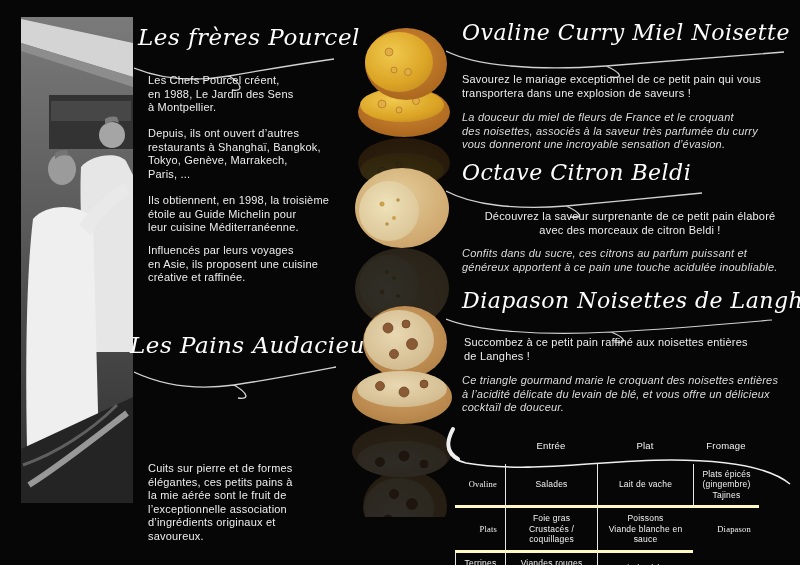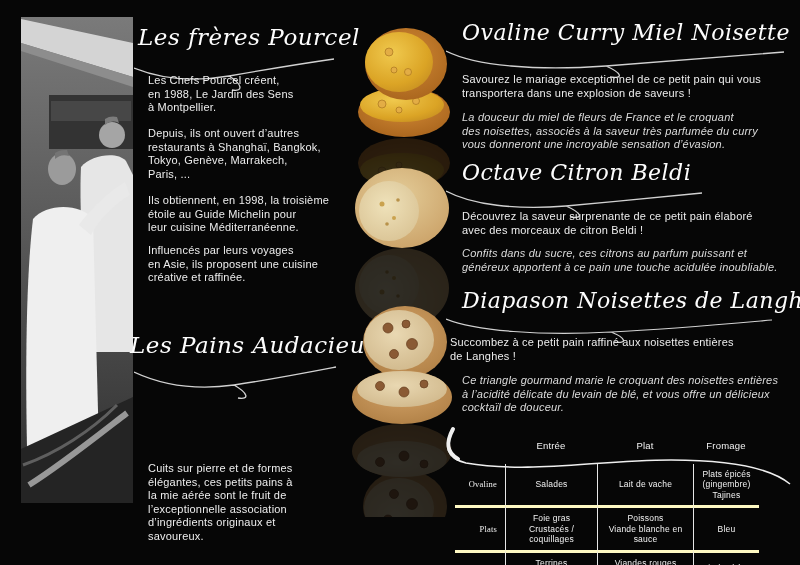--- a/index.html
+++ b/index.html
@@ -179,30 +179,30 @@
   <div class="abs para" style="left:462px;top:73px;width:336px;">Savourez le mariage exceptionnel de ce petit pain qui vous
 transportera dans une explosion de saveurs !</div>
   <div class="abs para detail" style="left:462px;top:111px;width:336px;">La douceur du miel de fleurs de France et le croquant
 des noisettes, associés à la saveur très parfumée du curry
 vous donneront une incroyable sensation d’évasion.</div>
 
   <div class="abs heading rheading" style="left:462px;top:160px;">Octave Citron Beldi</div>
   <svg class="abs flourish" style="left:446px;top:188px;" width="260" height="34" viewBox="0 0 260 34">
     <path d="M0,3 C26,17 70,22 120,18 C165,14 215,9 256,5 M120,18 C136,25 138,31 124,29" stroke="#e8e8e8" stroke-width="1.3" fill="none" opacity=".9"></path>
   </svg>
-  <div class="abs para" style="left:462px;top:210px;width:336px;">Découvrez la saveur surprenante de ce petit pain élaboré
+  <div class="abs para" style="left:462px;top:210px;width:336px;text-align:center;">Découvrez la saveur surprenante de ce petit pain élaboré
 avec des morceaux de citron Beldi !</div>
   <div class="abs para detail" style="left:462px;top:247px;width:336px;">Confits dans du sucre, ces citrons au parfum puissant et
 généreux apportent à ce pain une touche acidulée inoubliable.</div>
 
   <div class="abs heading rheading" style="left:462px;top:288px;">Diapason Noisettes de Langhes</div>
   <svg class="abs flourish" style="left:446px;top:316px;" width="330" height="30" viewBox="0 0 330 30">
     <path d="M0,3 C30,15 95,20 165,16 C225,13 280,8 326,4 M165,16 C180,22 182,28 168,26" stroke="#e8e8e8" stroke-width="1.2" fill="none" opacity=".9"></path>
   </svg>
-  <div class="abs para" style="left:450px;top:336px;width:336px;">Succombez à ce petit pain raffiné aux noisettes entières
+  <div class="abs para" style="left:464px;top:336px;width:336px;">Succombez à ce petit pain raffiné aux noisettes entières
 de Langhes !</div>
   <div class="abs para detail" style="left:462px;top:374px;width:336px;">Ce triangle gourmand marie le croquant des noisettes entières
 à l’acidité délicate du levain de blé, et vous offre un délicieux
 cocktaïl de douceur.</div>
 
   <svg class="abs flourish" style="left:436px;top:424px;" width="364" height="76" viewBox="0 0 364 76">
     <path d="M16,6 C8,22 10,34 30,39 C95,50 160,36 235,36 C285,36 332,42 354,60" stroke="#efefef" stroke-width="1.6" fill="none"></path>
     <path d="M17,5 C10,18 10,28 22,35" stroke="#efefef" stroke-width="4" fill="none" stroke-linecap="round"></path>
   </svg>
 
@@ -216,21 +216,20 @@
     <div class="td bl">Salades</div>
     <div class="td bl">Lait de vache</div>
     <div class="td bl">Plats épicés (gingembre)
 Tajines</div>
 
     <div class="td rowlabel bt">Plats</div>
     <div class="td bl bt">Foie gras
 Crustacés / coquillages</div>
     <div class="td bl bt">Poissons
 Viande blanche en sauce</div>
-    <div class="td bl bt">Bleu</div>
 
     <div class="td rowlabel bt">Diapason</div>
     <div class="td bl bt">Terrines
 Charcuterie</div>
     <div class="td bl bt">Viandes rouges grillées</div>
     <div class="td bl bt">Lait de chèvre</div>
   </div>
 
 </div>
 

